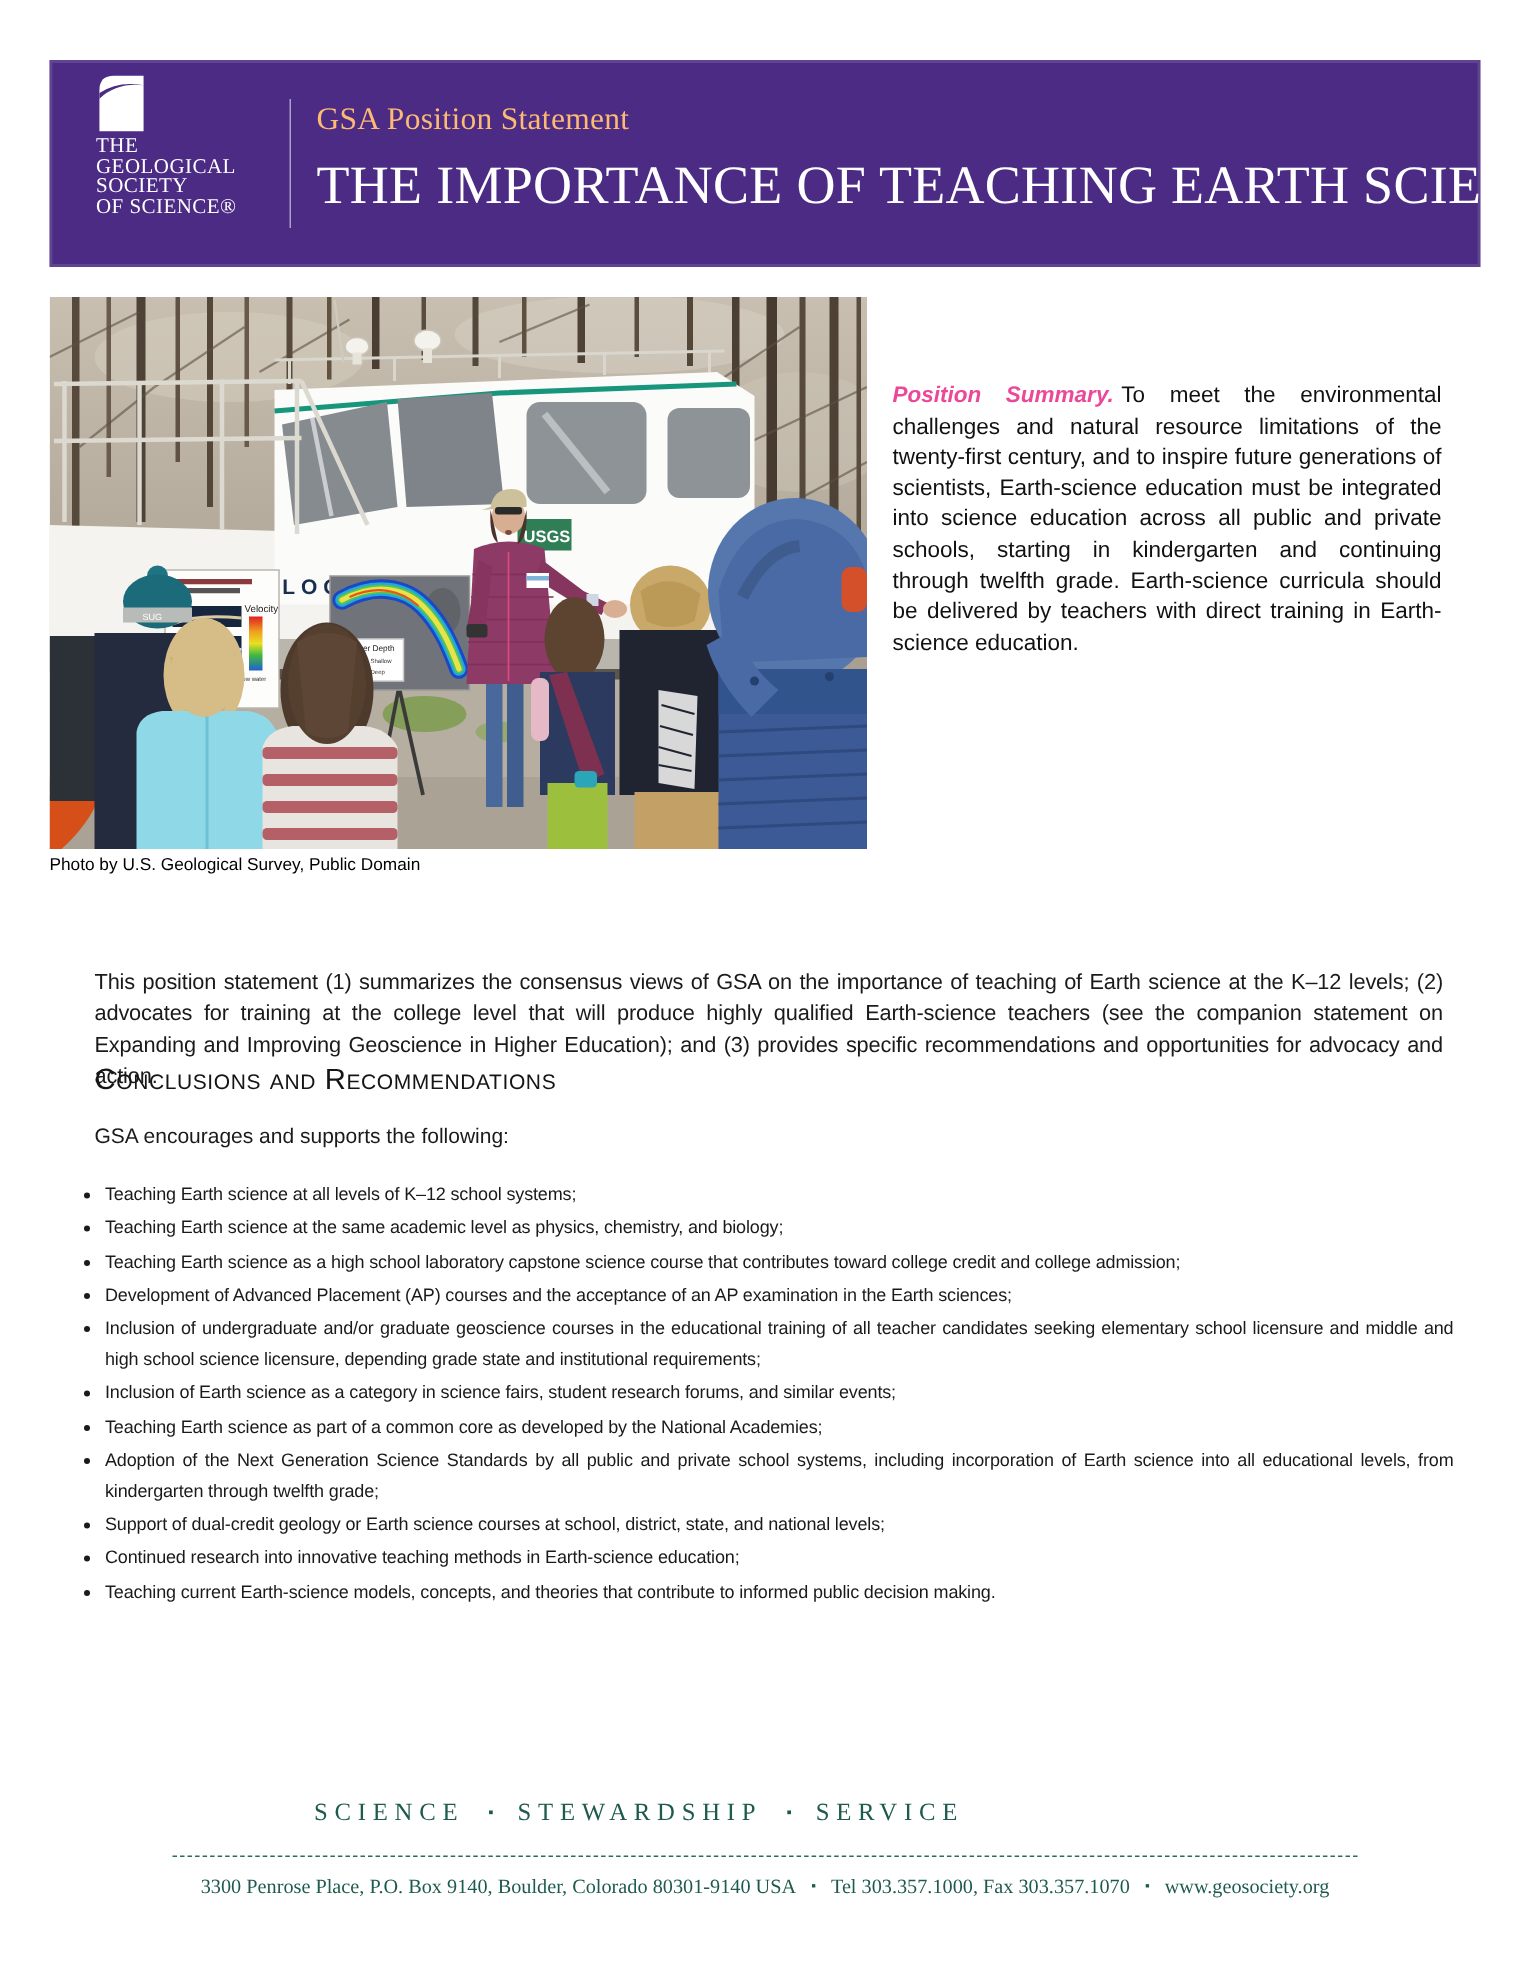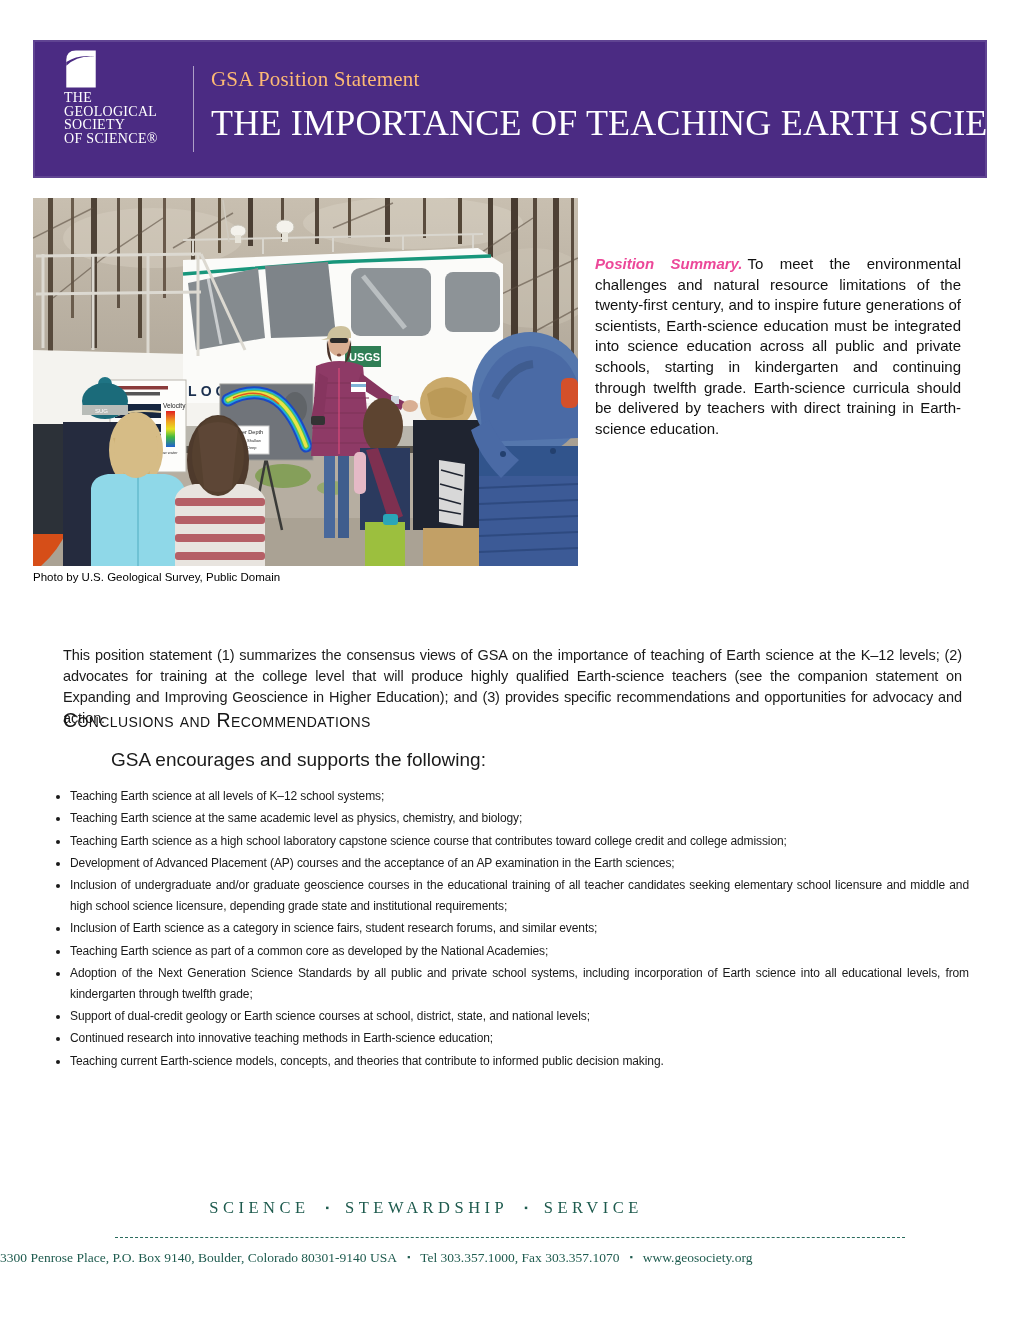--- a/index.html
+++ b/index.html
@@ -28,32 +28,32 @@
   
   .summary{position:absolute;left:595px;top:239px;width:366px;font-size:15px;line-height:20.6px;
            text-align:justify;color:#111;}
   .summary .label{color:#ec4899;font-weight:bold;font-style:italic;margin-right:5px;}
 
   
   .intro{position:absolute;left:63px;top:630px;width:899px;font-size:14.5px;line-height:21px;
          text-align:justify;letter-spacing:-0.1px;}
   .section-heading{position:absolute;left:63px;top:709px;font-size:19.5px;font-variant:small-caps;
          letter-spacing:.4px;color:#151515;}
-  .lead{position:absolute;left:63px;top:749px;font-size:19px;margin-left:48px;}
+  .lead{position:absolute;left:63px;top:749px;font-size:14px;}
   .rec-list{position:absolute;left:52px;top:786px;width:899px;margin:0;padding:0 0 0 18px;
             list-style:disc outside;font-size:12px;line-height:20.8px;letter-spacing:-0.1px;}
   .rec-list li{margin:0 0 1.5px 0;padding:0;text-align:justify;}
 
   
   .motto{position:absolute;left:0;top:1198px;width:852px;text-align:center;color:#1e5b4e;
          font-family:"Liberation Serif",serif;font-size:16.5px;letter-spacing:4.5px;}
   .motto .sq{font-size:10px;letter-spacing:0;margin:0 16px;vertical-align:2px;}
   .dash-rule{position:absolute;left:115px;top:1237px;width:790px;height:0;
              border-top:1.5px dashed #2a6b5c;}
-  .address{position:absolute;left:0;top:1250px;width:1020px;color:#1e5b4e;
+  .address{position:absolute;left:0;top:1250px;width:1020px;text-align:center;color:#1e5b4e;
            font-family:"Liberation Serif",serif;font-size:13.5px;}
   .address .sq{font-size:9px;margin:0 10px;vertical-align:2px;}
 </style>
 </head>
 <body>
 
 <div class="page">
 
   <div class="banner">
     <svg class="logo-mark" viewBox="0 0 100 124">

